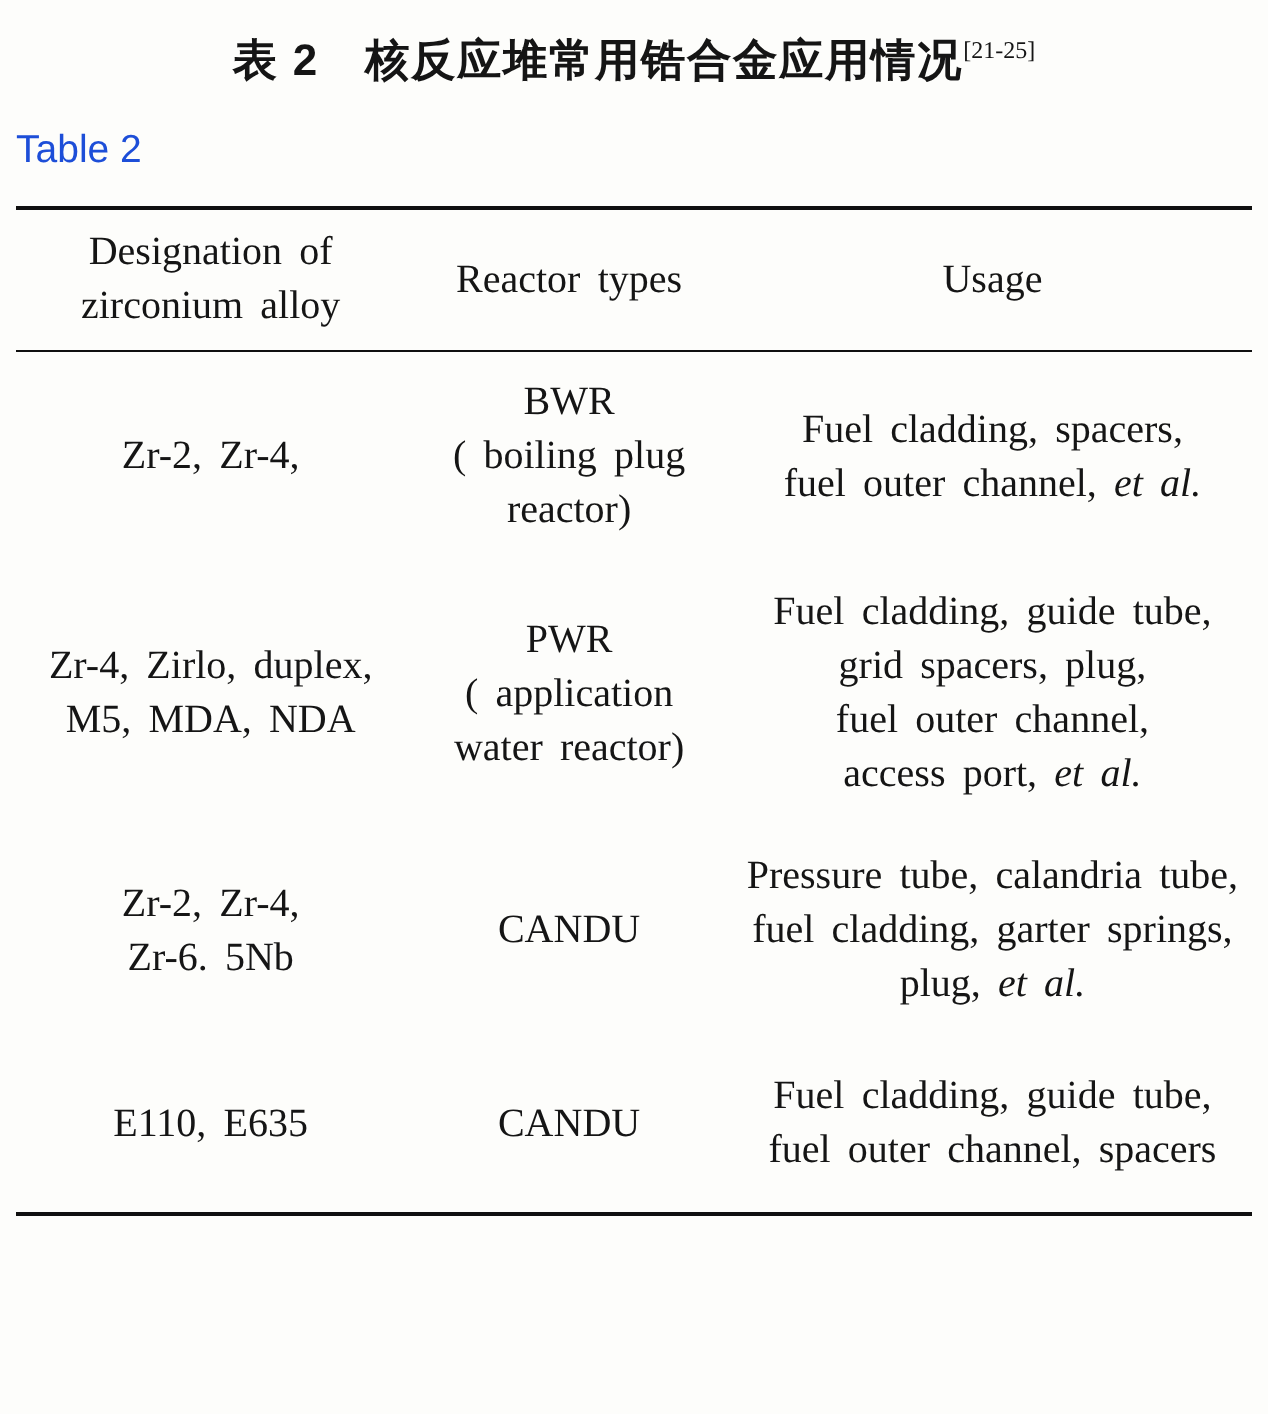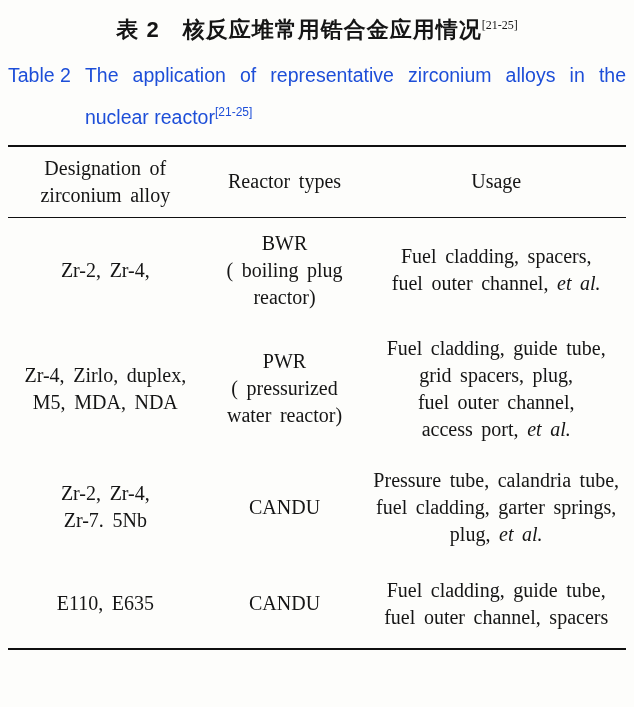--- a/index.html
+++ b/index.html
@@ -84,24 +84,20 @@
 <body>
 
 <div class="page">
 
   <div class="title-zh">
     <span>表 2 核反应堆常用锆合金应用情况</span><sup class="ref">[21-25]</sup>
   </div>
 
   <div class="title-en">
     <span class="tlabel">Table 2</span>
-    <span class="ttext">
-      <span class="l1">The application of representative zirconium alloys in the</span>
-      <span class="l2"><span>nuclear reactor</span><sup class="ref">[21-25]</sup></span>
-    </span>
   </div>
 
   <table>
     <thead>
       <tr id="header-row">
           <th class="col-alloy">
             <div class="ln">Designation of</div>
             <div class="ln">zirconium alloy</div>
           </th>
           <th class="col-reactor">
@@ -127,34 +123,34 @@
             <div class="ln"><span>fuel outer channel, </span><i>et al.</i></div>
           </td>
         </tr>
         <tr>
           <td class="col-alloy">
             <div class="ln">Zr-4, Zirlo, duplex,</div>
             <div class="ln">M5, MDA, NDA</div>
           </td>
           <td class="col-reactor">
             <div class="ln">PWR</div>
-            <div class="ln">( pressurized</div>
+            <div class="ln">( application</div>
             <div class="ln">water reactor)</div>
           </td>
           <td class="col-usage">
             <div class="ln">Fuel cladding, guide tube,</div>
             <div class="ln">grid spacers, plug,</div>
             <div class="ln">fuel outer channel,</div>
             <div class="ln"><span>access port, </span><i>et al.</i></div>
           </td>
         </tr>
         <tr>
           <td class="col-alloy">
             <div class="ln">Zr-2, Zr-4,</div>
-            <div class="ln">Zr-7. 5Nb</div>
+            <div class="ln">Zr-6. 5Nb</div>
           </td>
           <td class="col-reactor">
             <div class="ln">CANDU</div>
           </td>
           <td class="col-usage">
             <div class="ln">Pressure tube, calandria tube,</div>
             <div class="ln">fuel cladding, garter springs,</div>
             <div class="ln"><span>plug, </span><i>et al.</i></div>
           </td>
         </tr>

